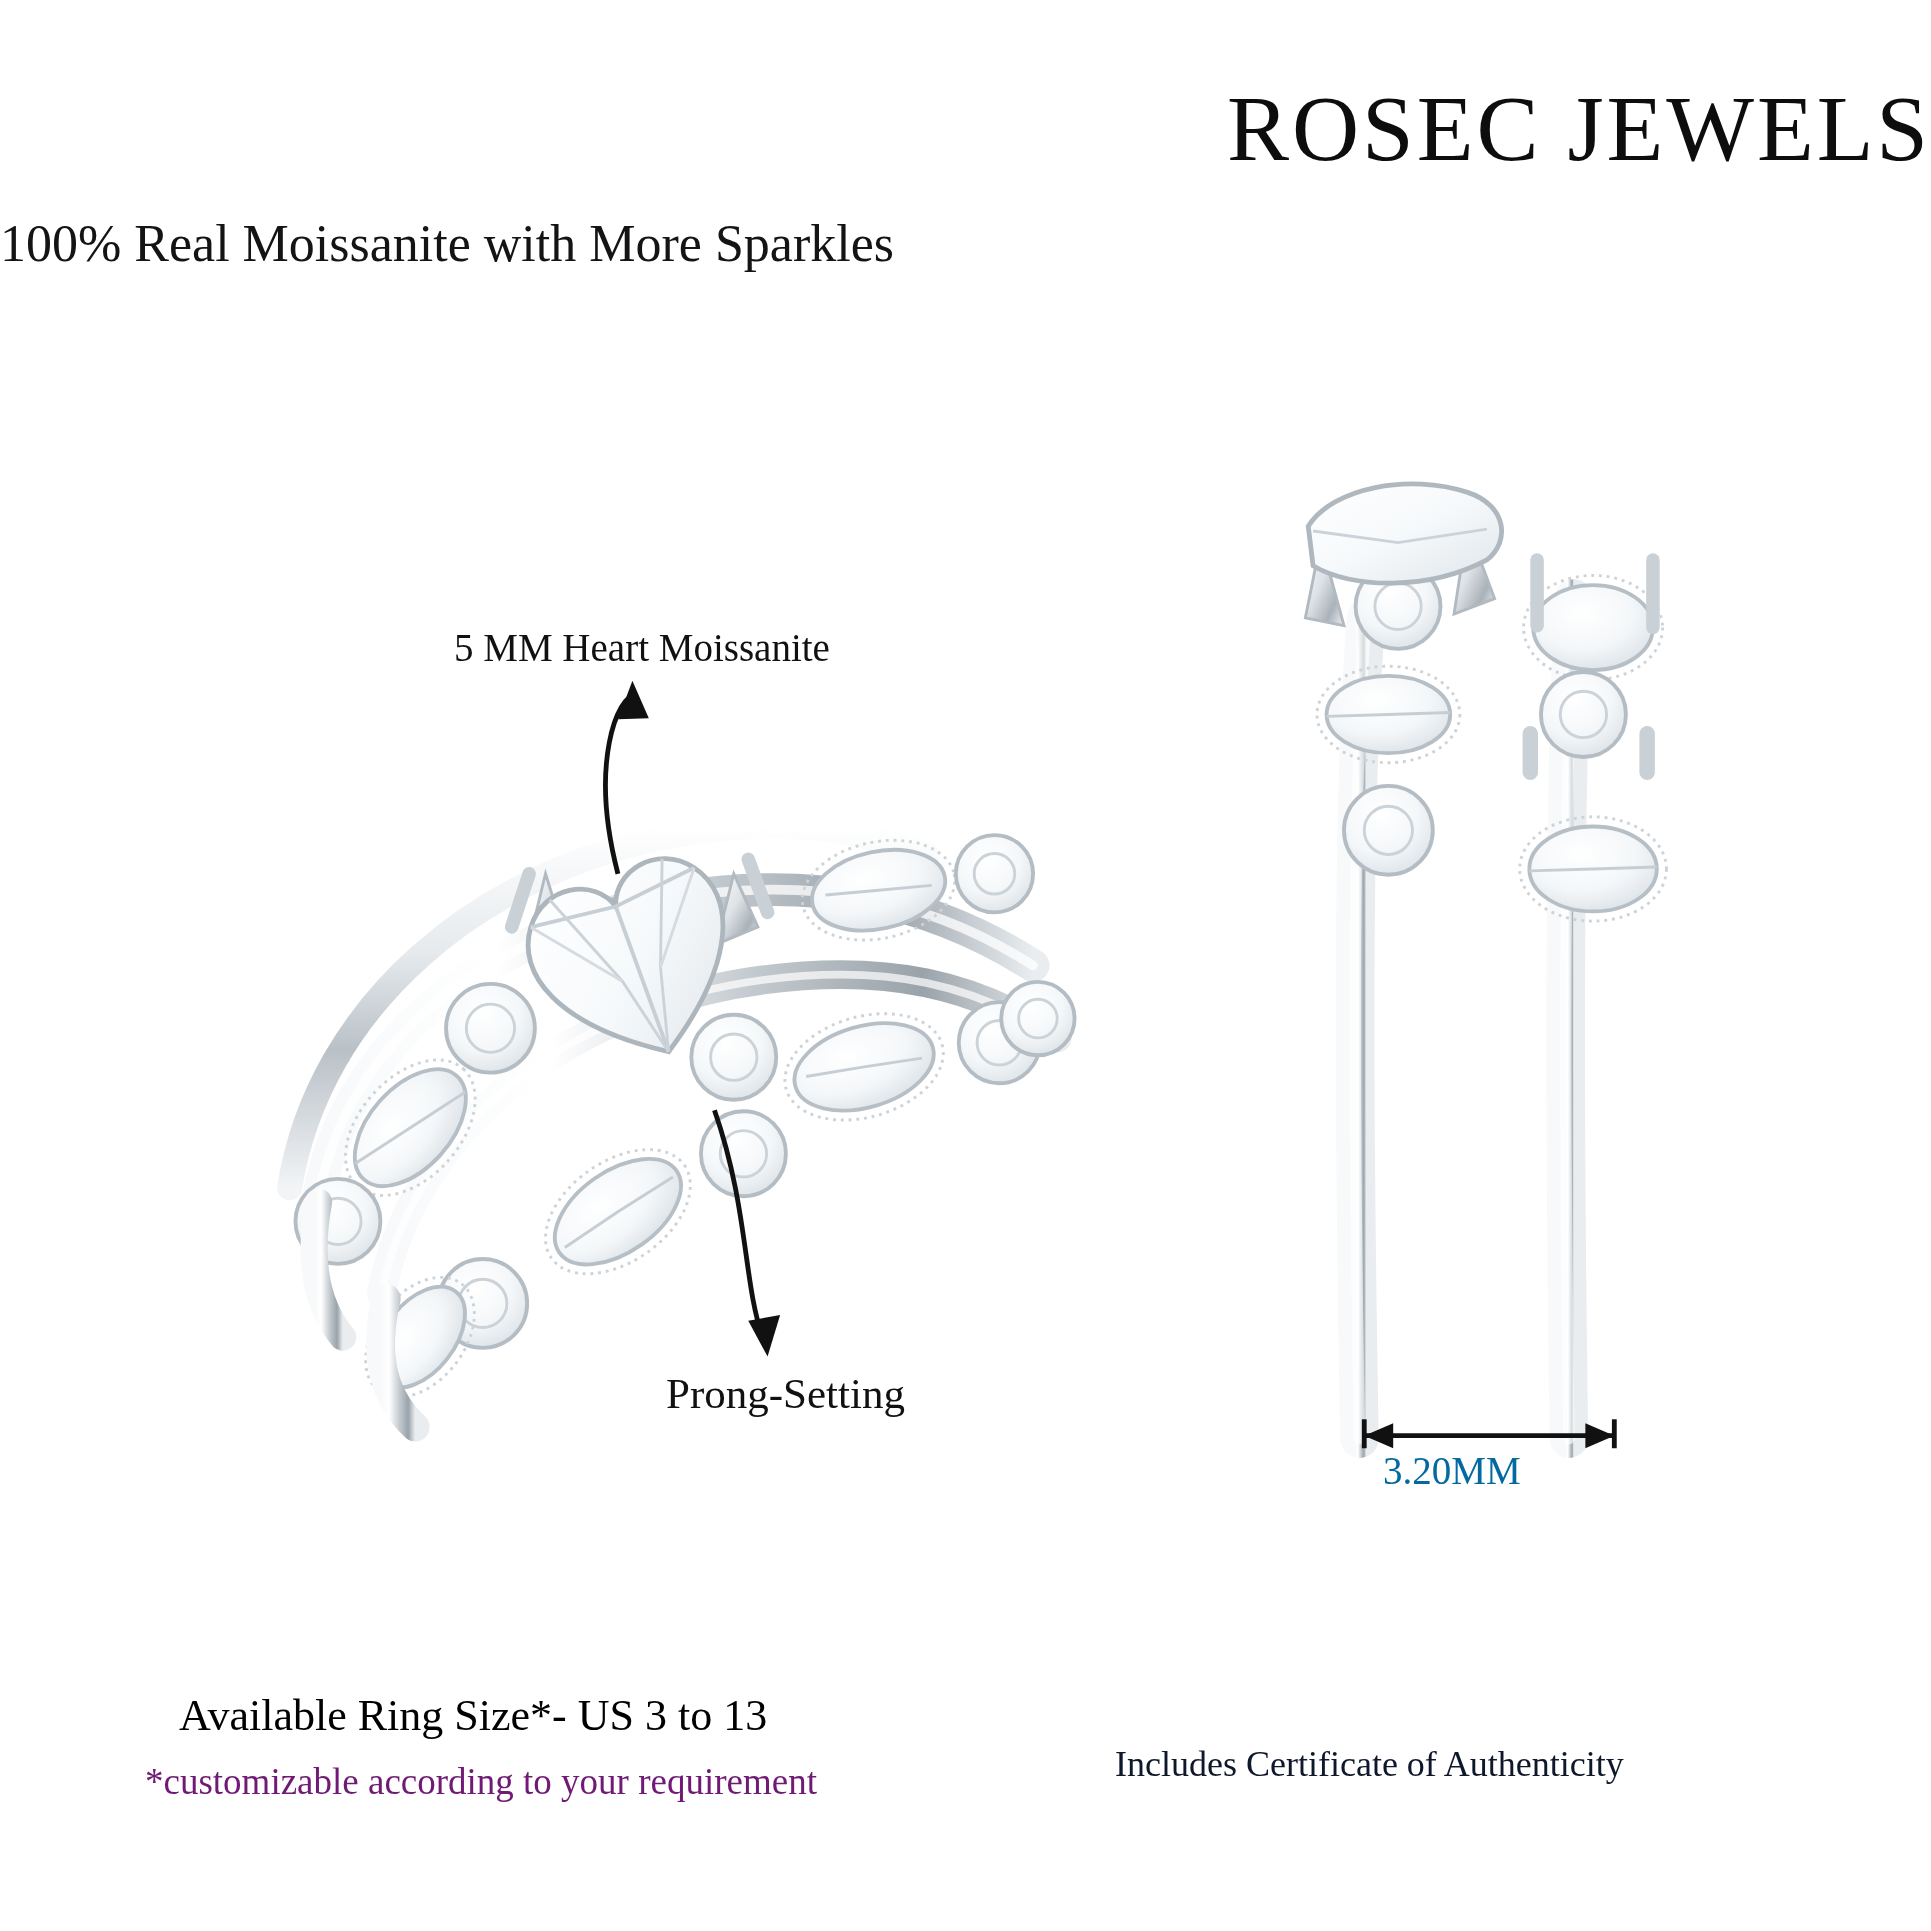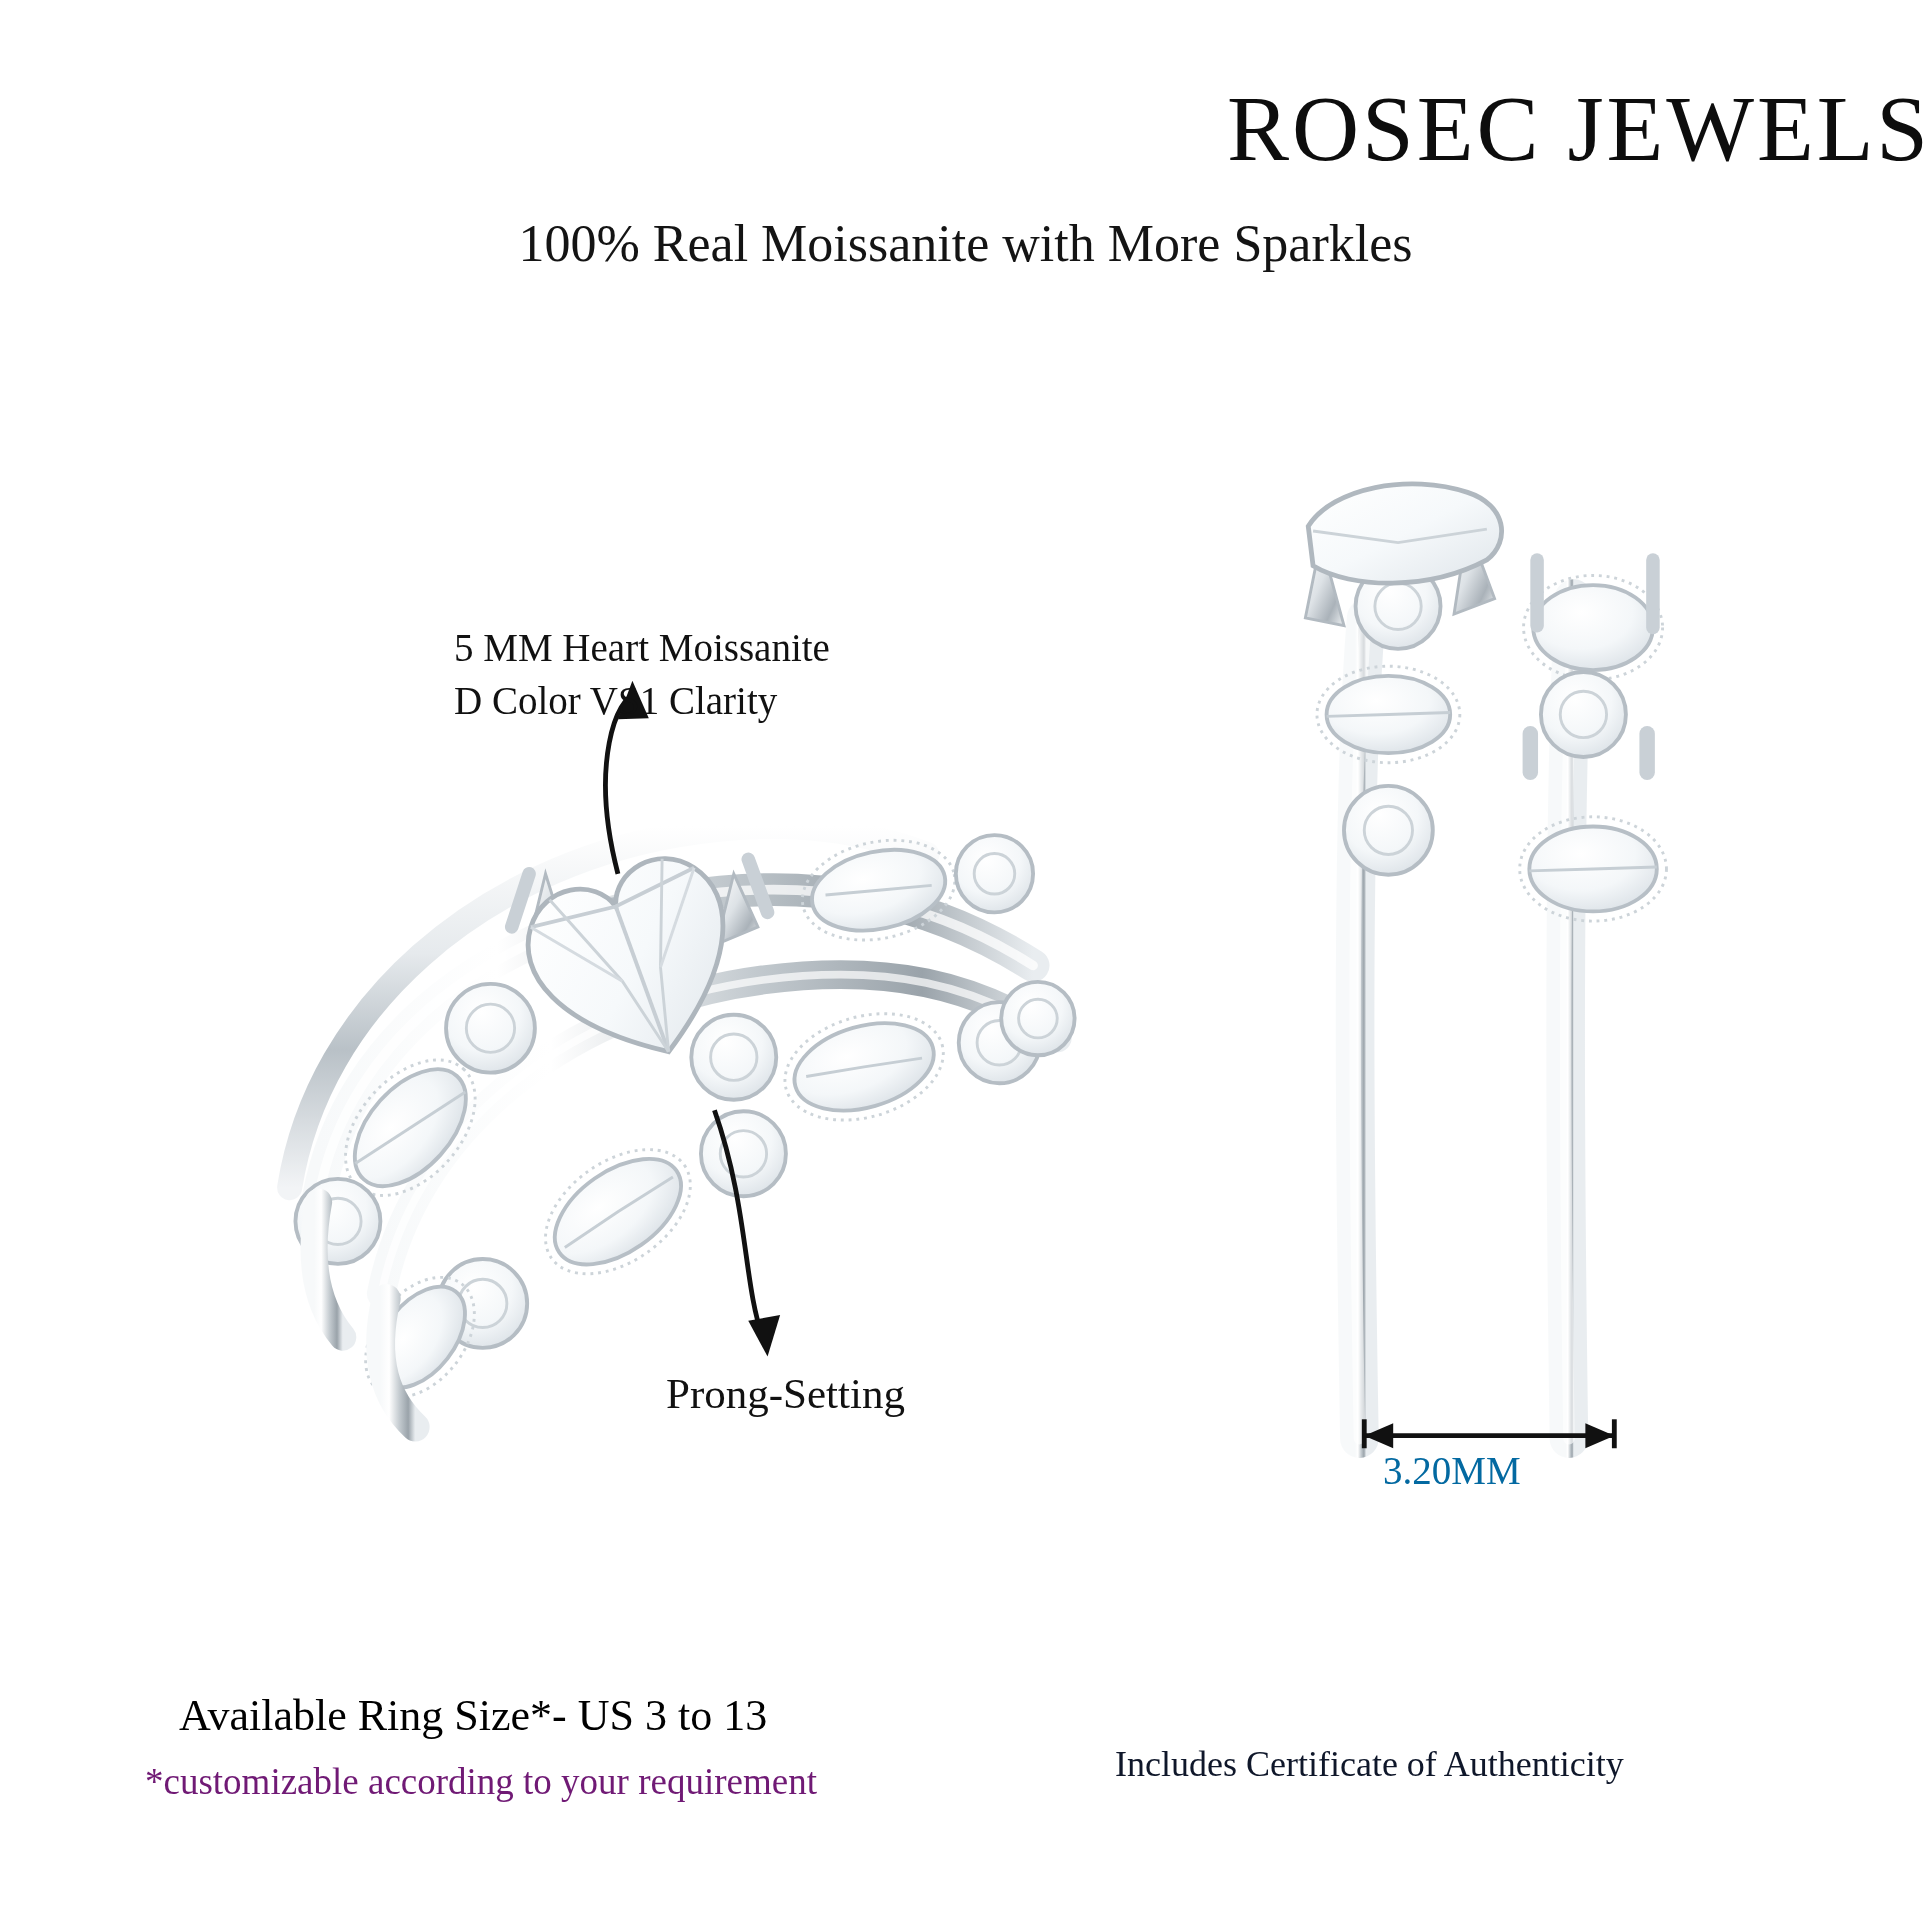--- a/index.html
+++ b/index.html
@@ -27,21 +27,21 @@
     font-size: 93px;
     letter-spacing: 2.9px;
     font-weight: 400;
     color: #0d0d0d;
   }
   .brand-sub {
     position: absolute;
     top: 214px;
     left: 0;
     width: 100%;
-    text-align: center;
+    text-align: left;
     font-family: "Liberation Serif", serif;
     font-size: 52px;
     font-weight: 400;
     color: #141414;
   }
 
   
   .ann-stone {
     position: absolute;
     left: 454px;
@@ -311,21 +311,20 @@
     <line x1="1413" y1="1470" x2="1413" y2="1500"></line>
     <line x1="1672" y1="1470" x2="1672" y2="1500"></line>
     <line x1="1413" y1="1487" x2="1672" y2="1487"></line>
   </g>
   <polygon points="1413,1487 1443,1474 1443,1500" fill="#111111"></polygon>
   <polygon points="1672,1487 1642,1474 1642,1500" fill="#111111"></polygon>
 </svg>
 
 <div class="ann-stone">
   <div>5 MM Heart Moissanite</div>
-  <div>D Color VS1 Clarity</div>
 </div>
 
 <div class="ann-prong">Prong-Setting</div>
 
 <div class="dim-label">3.20MM</div>
 
 <div class="footer-size">Available Ring Size*- US 3 to 13</div>
 <div class="footer-custom">*customizable according to your requirement</div>
 <div class="footer-cert">Includes Certificate of Authenticity</div>
 

